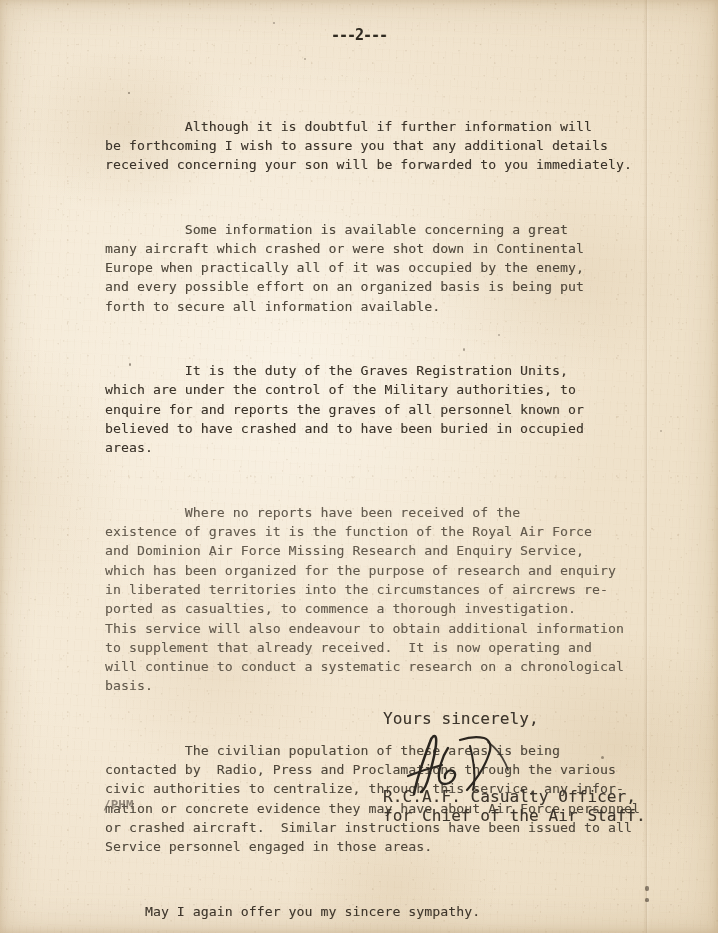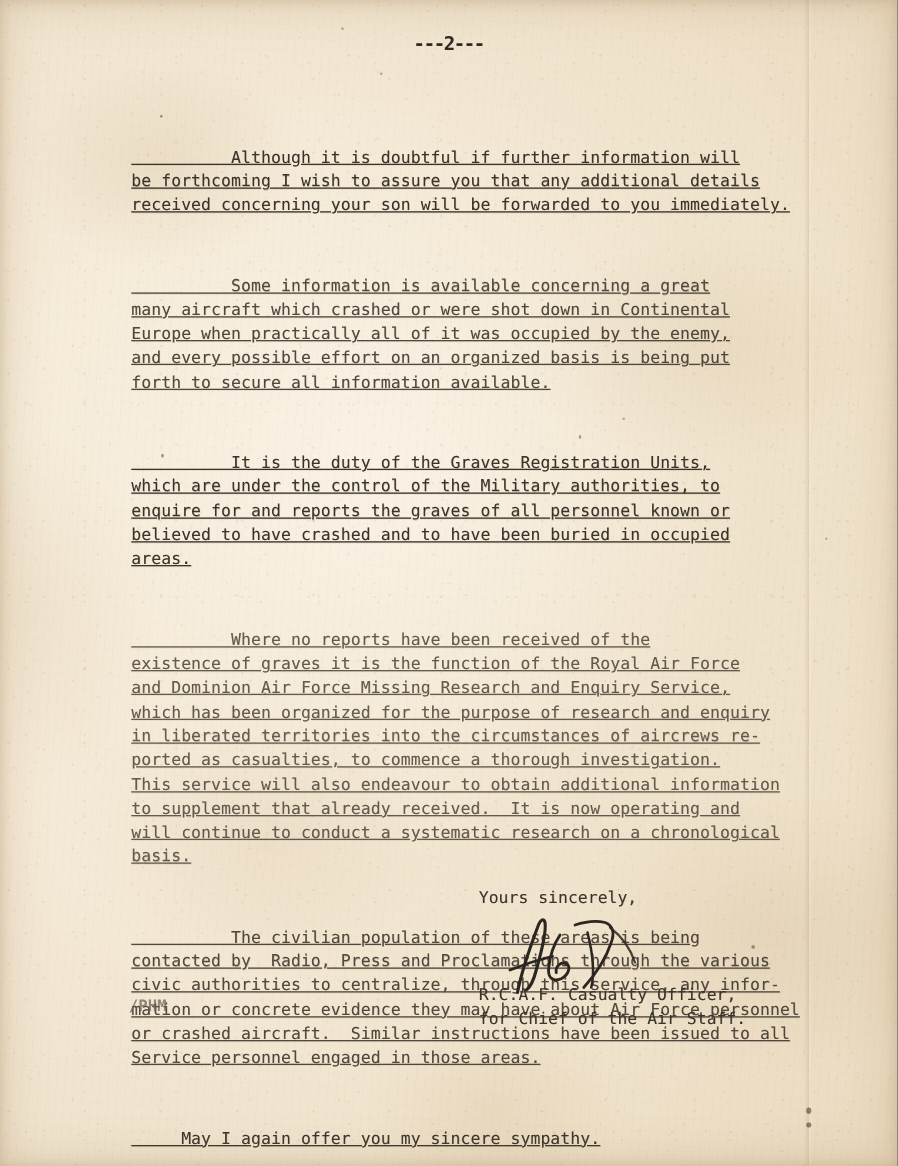--- a/index.html
+++ b/index.html
@@ -128,26 +128,26 @@
   }
 
   #body-text {
     left: 105px;
     top: 78px;
     width: 600px;
     font-size: 13.1px;
     line-height: 19.3px;
   }
 
-  .para { margin: 0 0 6.5px 0; text-decoration: underline; }
+  .para { margin: 0 0 6.5px 0; }
   .para.tight { margin-bottom: 0; }
 
   .sig-line {
     position: absolute;
-    font-size: 13px;
+    font-size: 16px;
     line-height: 19.3px;
     color: #3b342b;
   }
 
   #closing-valediction { left: 383px; top: 709px; }
   #signature-block     { left: 383px; top: 787px; }
   #typist-ref {
     left: 103px;
     top: 797px;
     font-size: 12.5px;

